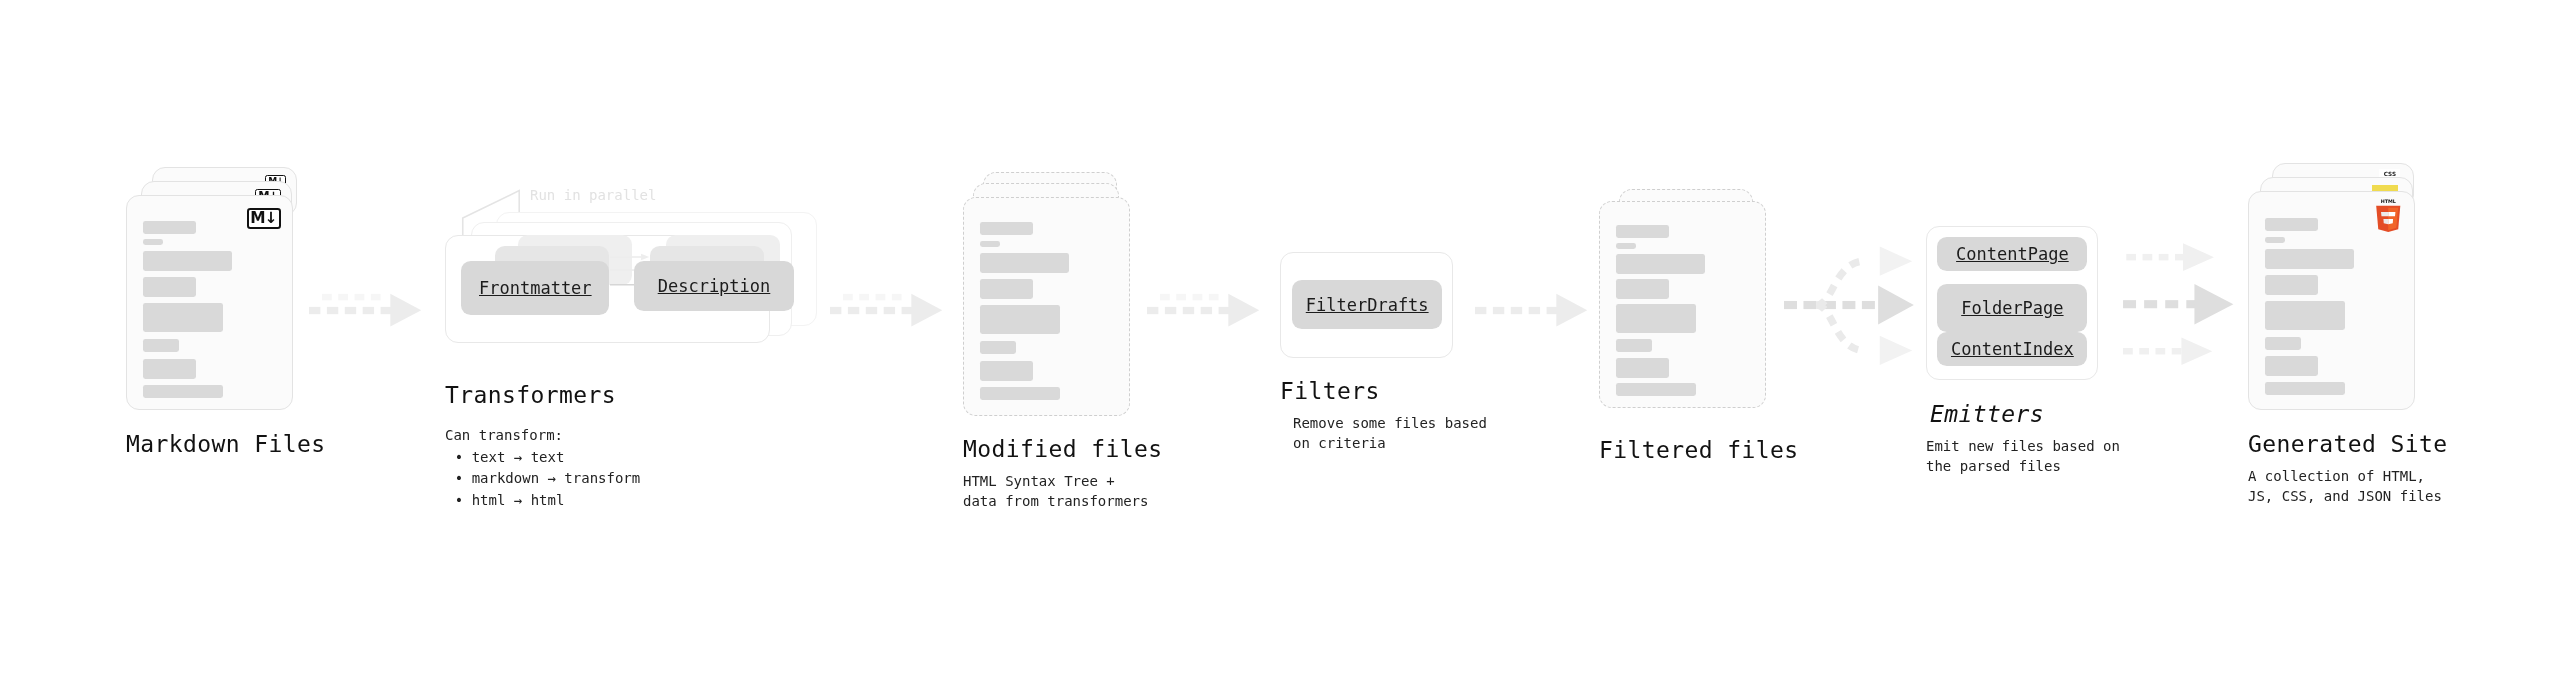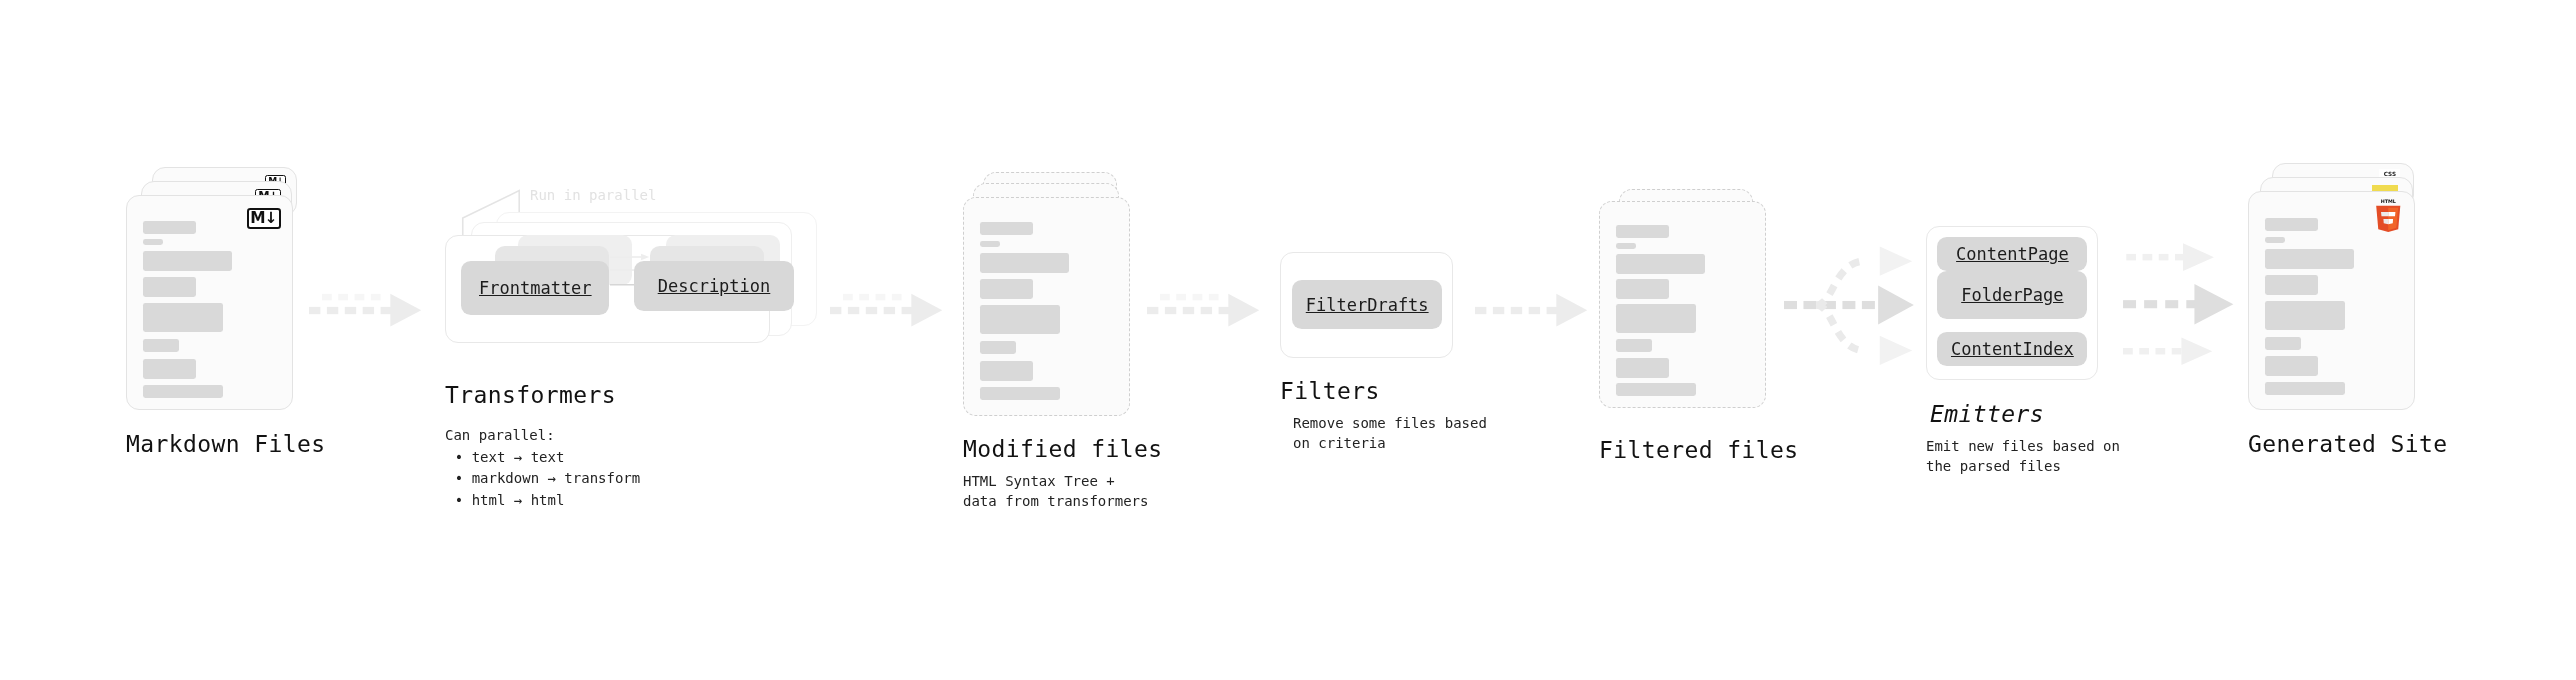--- a/index.html
+++ b/index.html
@@ -199,21 +199,21 @@
 
     <div class="pill" style="left:16.3px; top:72px; width:148px; height:54px;">
         <span>Frontmatter</span>
       </div>
     <div class="pill" style="left:189px; top:72px; width:160px; height:50px;">
         <span>Description</span>
       </div>
 
     <div class="title" style="left:0px; top:193px;">Transformers</div>
     <div class="bullets" style="left:0px; top:236px;">
-      <div class="b">Can parallel:</div>
+      <div class="b">Can transform:</div>
       <div class="b" style="padding-left:9.8px;">• text → text</div>
       <div class="b" style="padding-left:9.8px;">• markdown → transform</div>
       <div class="b" style="padding-left:9.8px;">• html → html</div>
     </div>
   </div>
 
   <svg class="arrowsvg" style="left:830px; top:284px;" width="122" height="49" viewBox="0 0 150 60">
     <g fill="#ececec">
       <rect x="0" y="28" width="14" height="9"></rect>
         <rect x="22" y="28" width="14" height="9"></rect>
@@ -325,21 +325,21 @@
       <path d="M40,90 C60,90 62,142 96,146" stroke="#eaeaea" stroke-width="9" fill="none" stroke-dasharray="12 10"></path>
       <polygon points="118,128 158,146 118,164" fill="#f2f2f2"></polygon>
     </g>
   </svg>
 
   <div class="node" style="left:1926px; top:226px;">
     <div class="procbox" style="left:0px; top:0px; width:172px; height:154px;"></div>
     <div class="pill" style="left:11.4px; top:11.4px; width:150px; height:34px;">
         <span>ContentPage</span>
       </div>
-    <div class="pill" style="left:11.4px; top:45px; width:150px; height:48px;">
+    <div class="pill" style="left:11.4px; top:58px; width:150px; height:48px;">
         <span>FolderPage</span>
       </div>
     <div class="pill" style="left:11.4px; top:106px; width:150px; height:34px;">
         <span>ContentIndex</span>
       </div>
     <div class="title" style="left:4px; top:175px;font-style:italic;">Emitters</div>
     <div class="subtitle" style="left:0px; top:210px;">Emit new files based on
 the parsed files</div>
   </div>
 
@@ -397,16 +397,18 @@
         <div class="skel" style="left:16.3px; top:45px; width:19.5px; height:5.7px;"></div>
         <div class="skel" style="left:16.3px; top:57px; width:89px; height:19.5px;"></div>
         <div class="skel" style="left:16.3px; top:83px; width:53px; height:19.5px;"></div>
         <div class="skel" style="left:16.3px; top:109px; width:80px; height:29px;"></div>
         <div class="skel" style="left:16.3px; top:145px; width:36px; height:13px;"></div>
         <div class="skel" style="left:16.3px; top:164px; width:53px; height:19.5px;"></div>
         <div class="skel" style="left:16.3px; top:190px; width:80px; height:13px;"></div>
       </div>
     </div>
     <div class="title" style="left:0px; top:268px;">Generated Site</div>
+    <div class="subtitle" style="left:0px; top:303px;">A collection of HTML,
+JS, CSS, and JSON files</div>
   </div>
 
 </div>
 
 
 </body></html>

